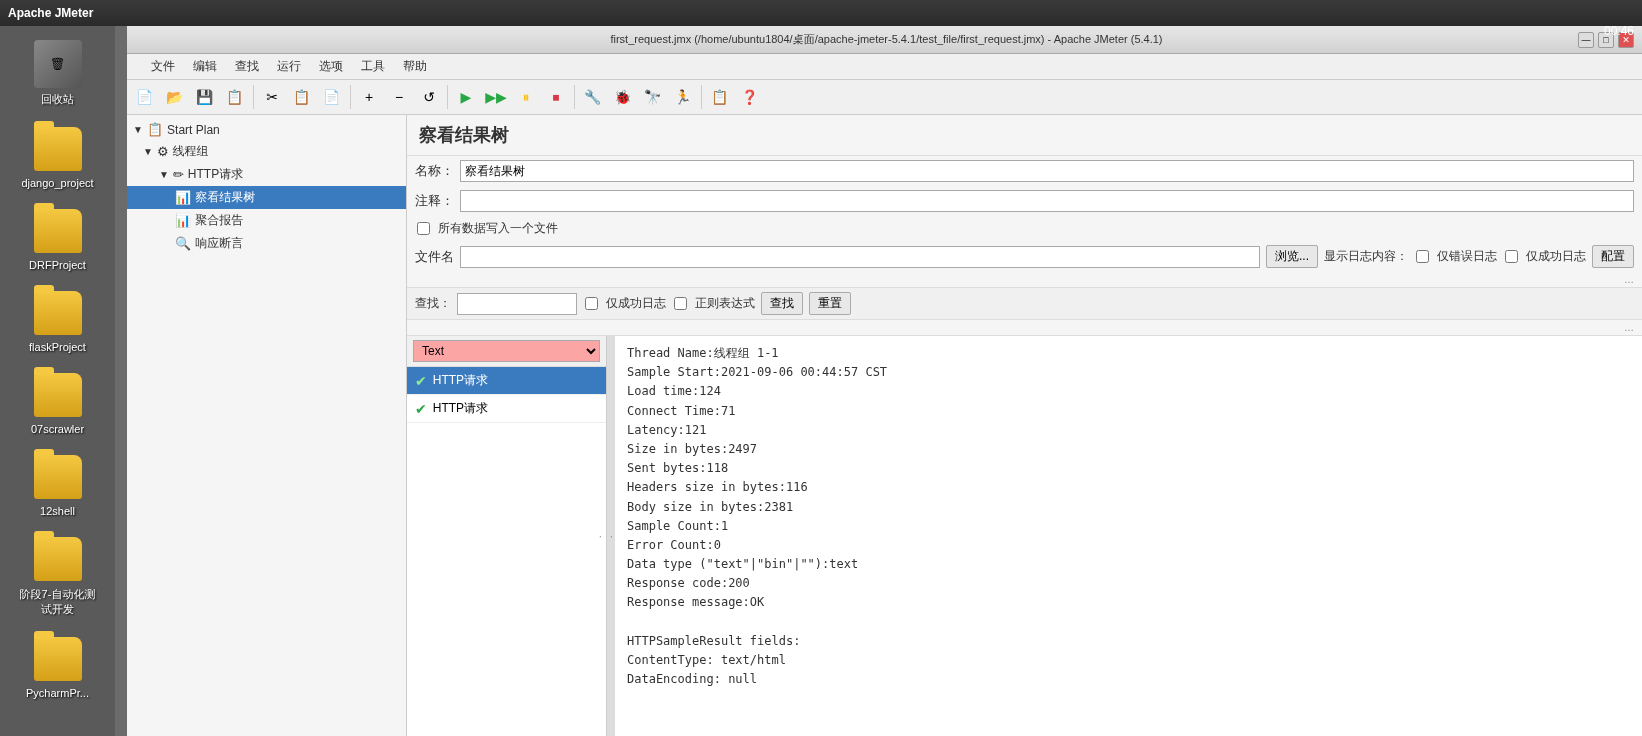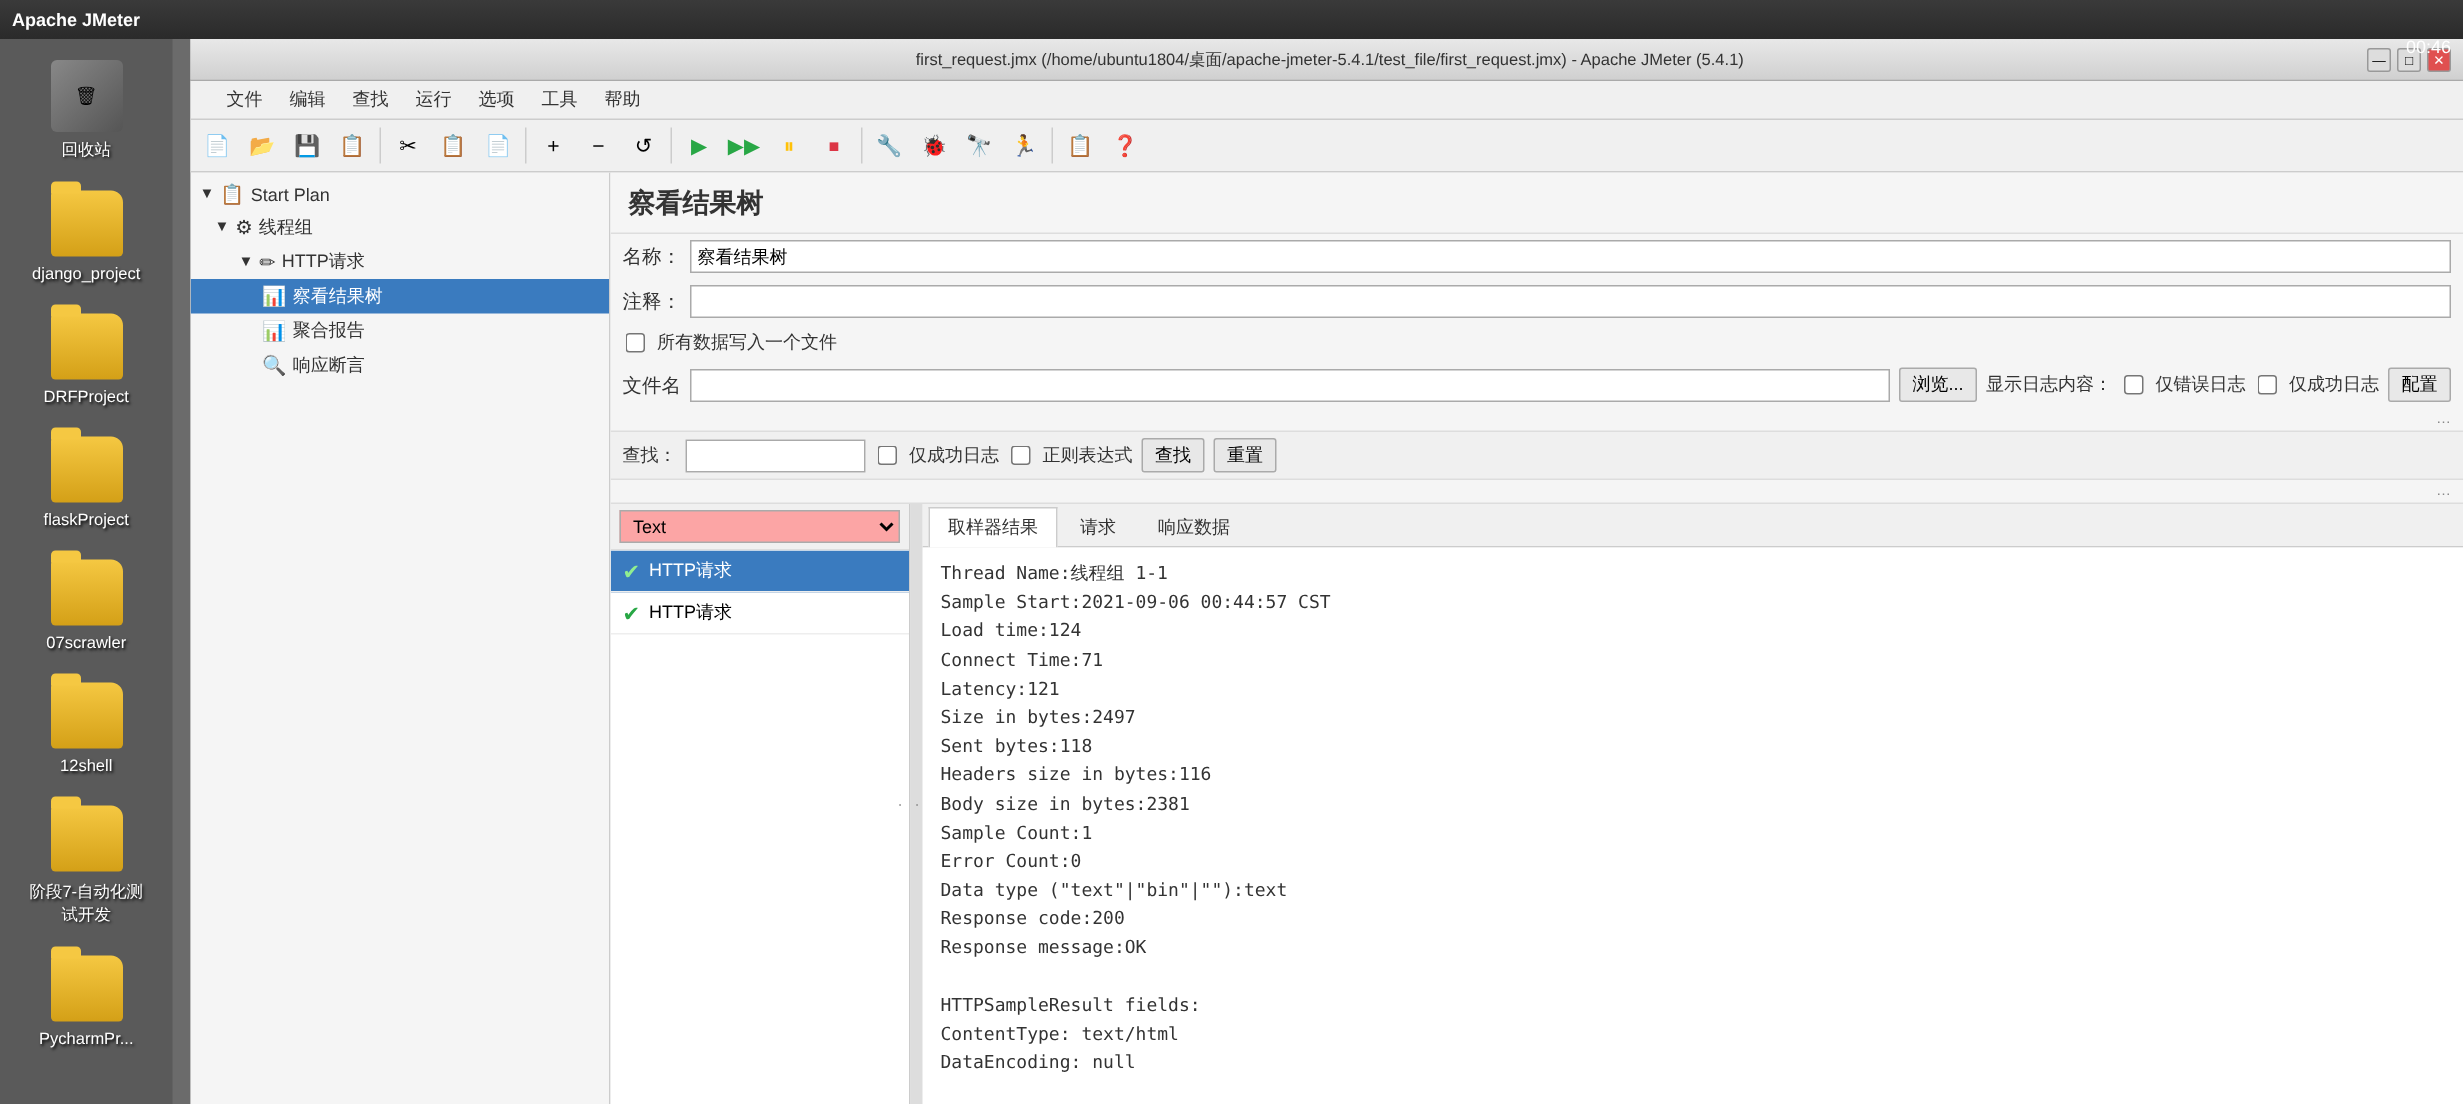--- a/index.html
+++ b/index.html
@@ -325,25 +325,20 @@
                 <span>HTTP请求</span>
               </div>
             </div>
           </div>
 
           <div class="drag-handle">
             <span class="drag-dots">·<br>·<br>·</span>
           </div>
 
           <div class="detail-panel">
-            <div class="detail-tabs">
-              <div class="detail-tab active">取样器结果</div>
-              <div class="detail-tab">请求</div>
-              <div class="detail-tab">响应数据</div>
-            </div>
             <div class="detail-content">Thread Name:线程组 1-1
 Sample Start:2021-09-06 00:44:57 CST
 Load time:124
 Connect Time:71
 Latency:121
 Size in bytes:2497
 Sent bytes:118
 Headers size in bytes:116
 Body size in bytes:2381
 Sample Count:1

